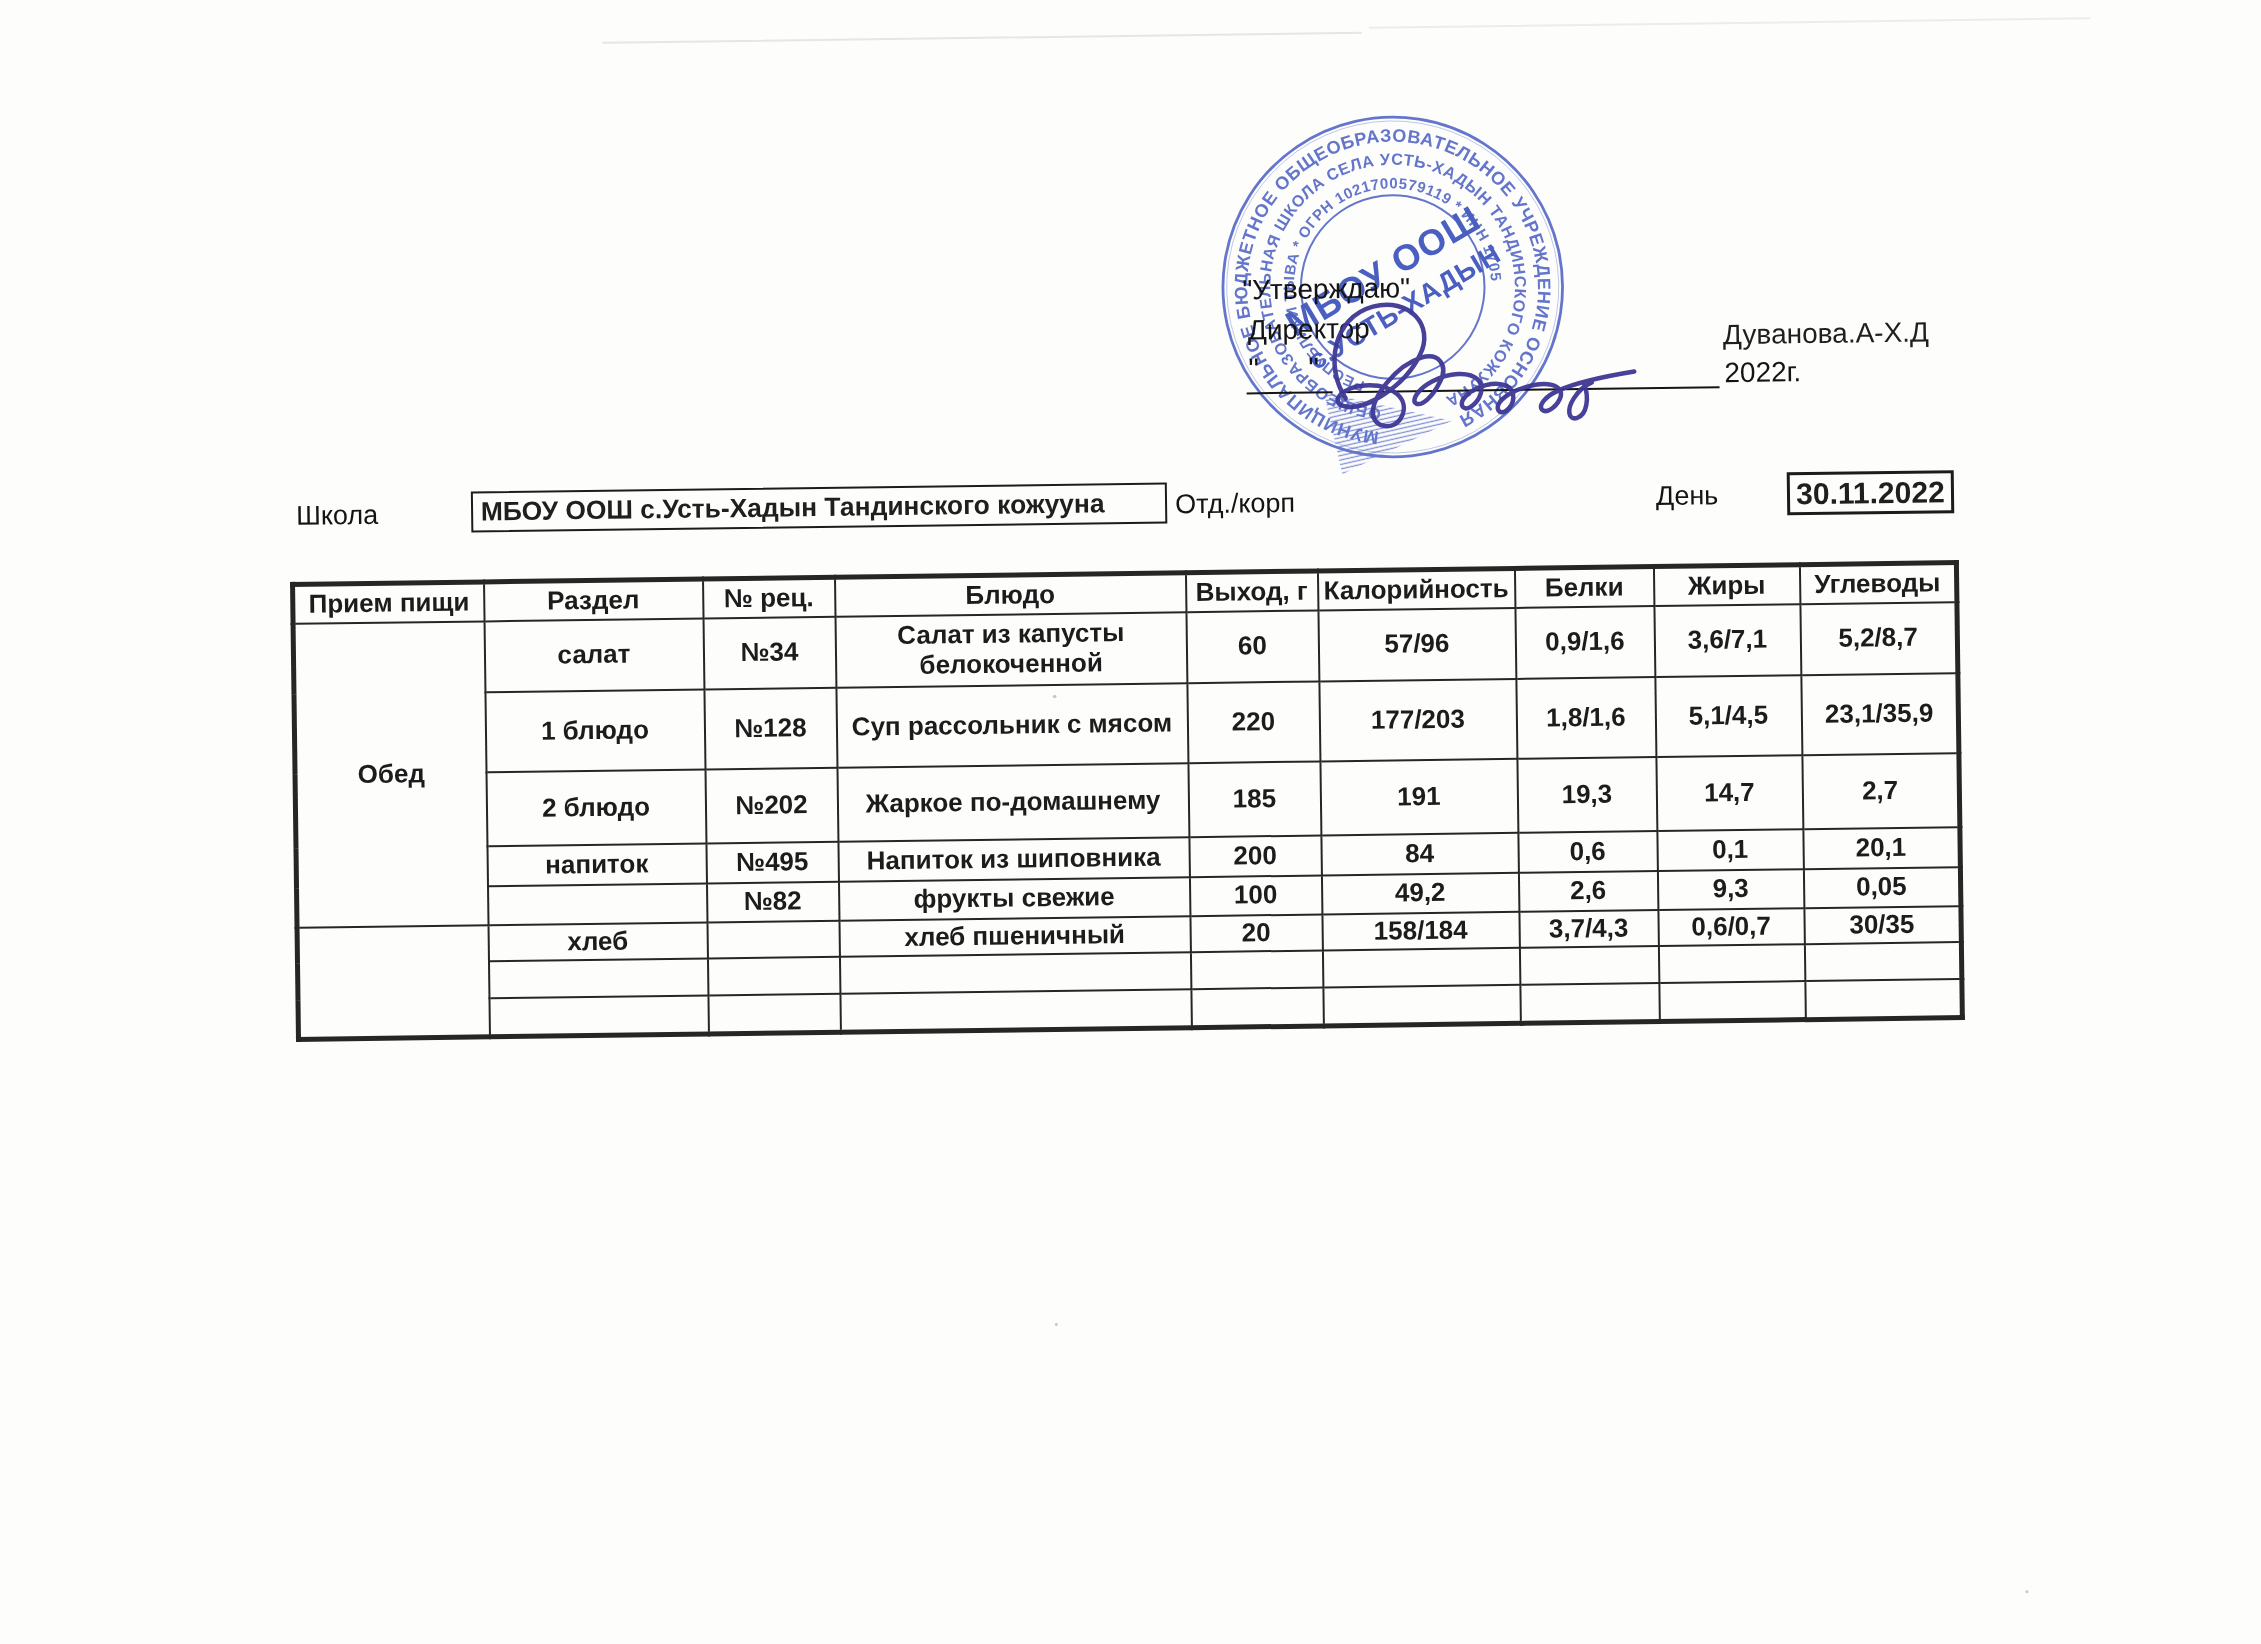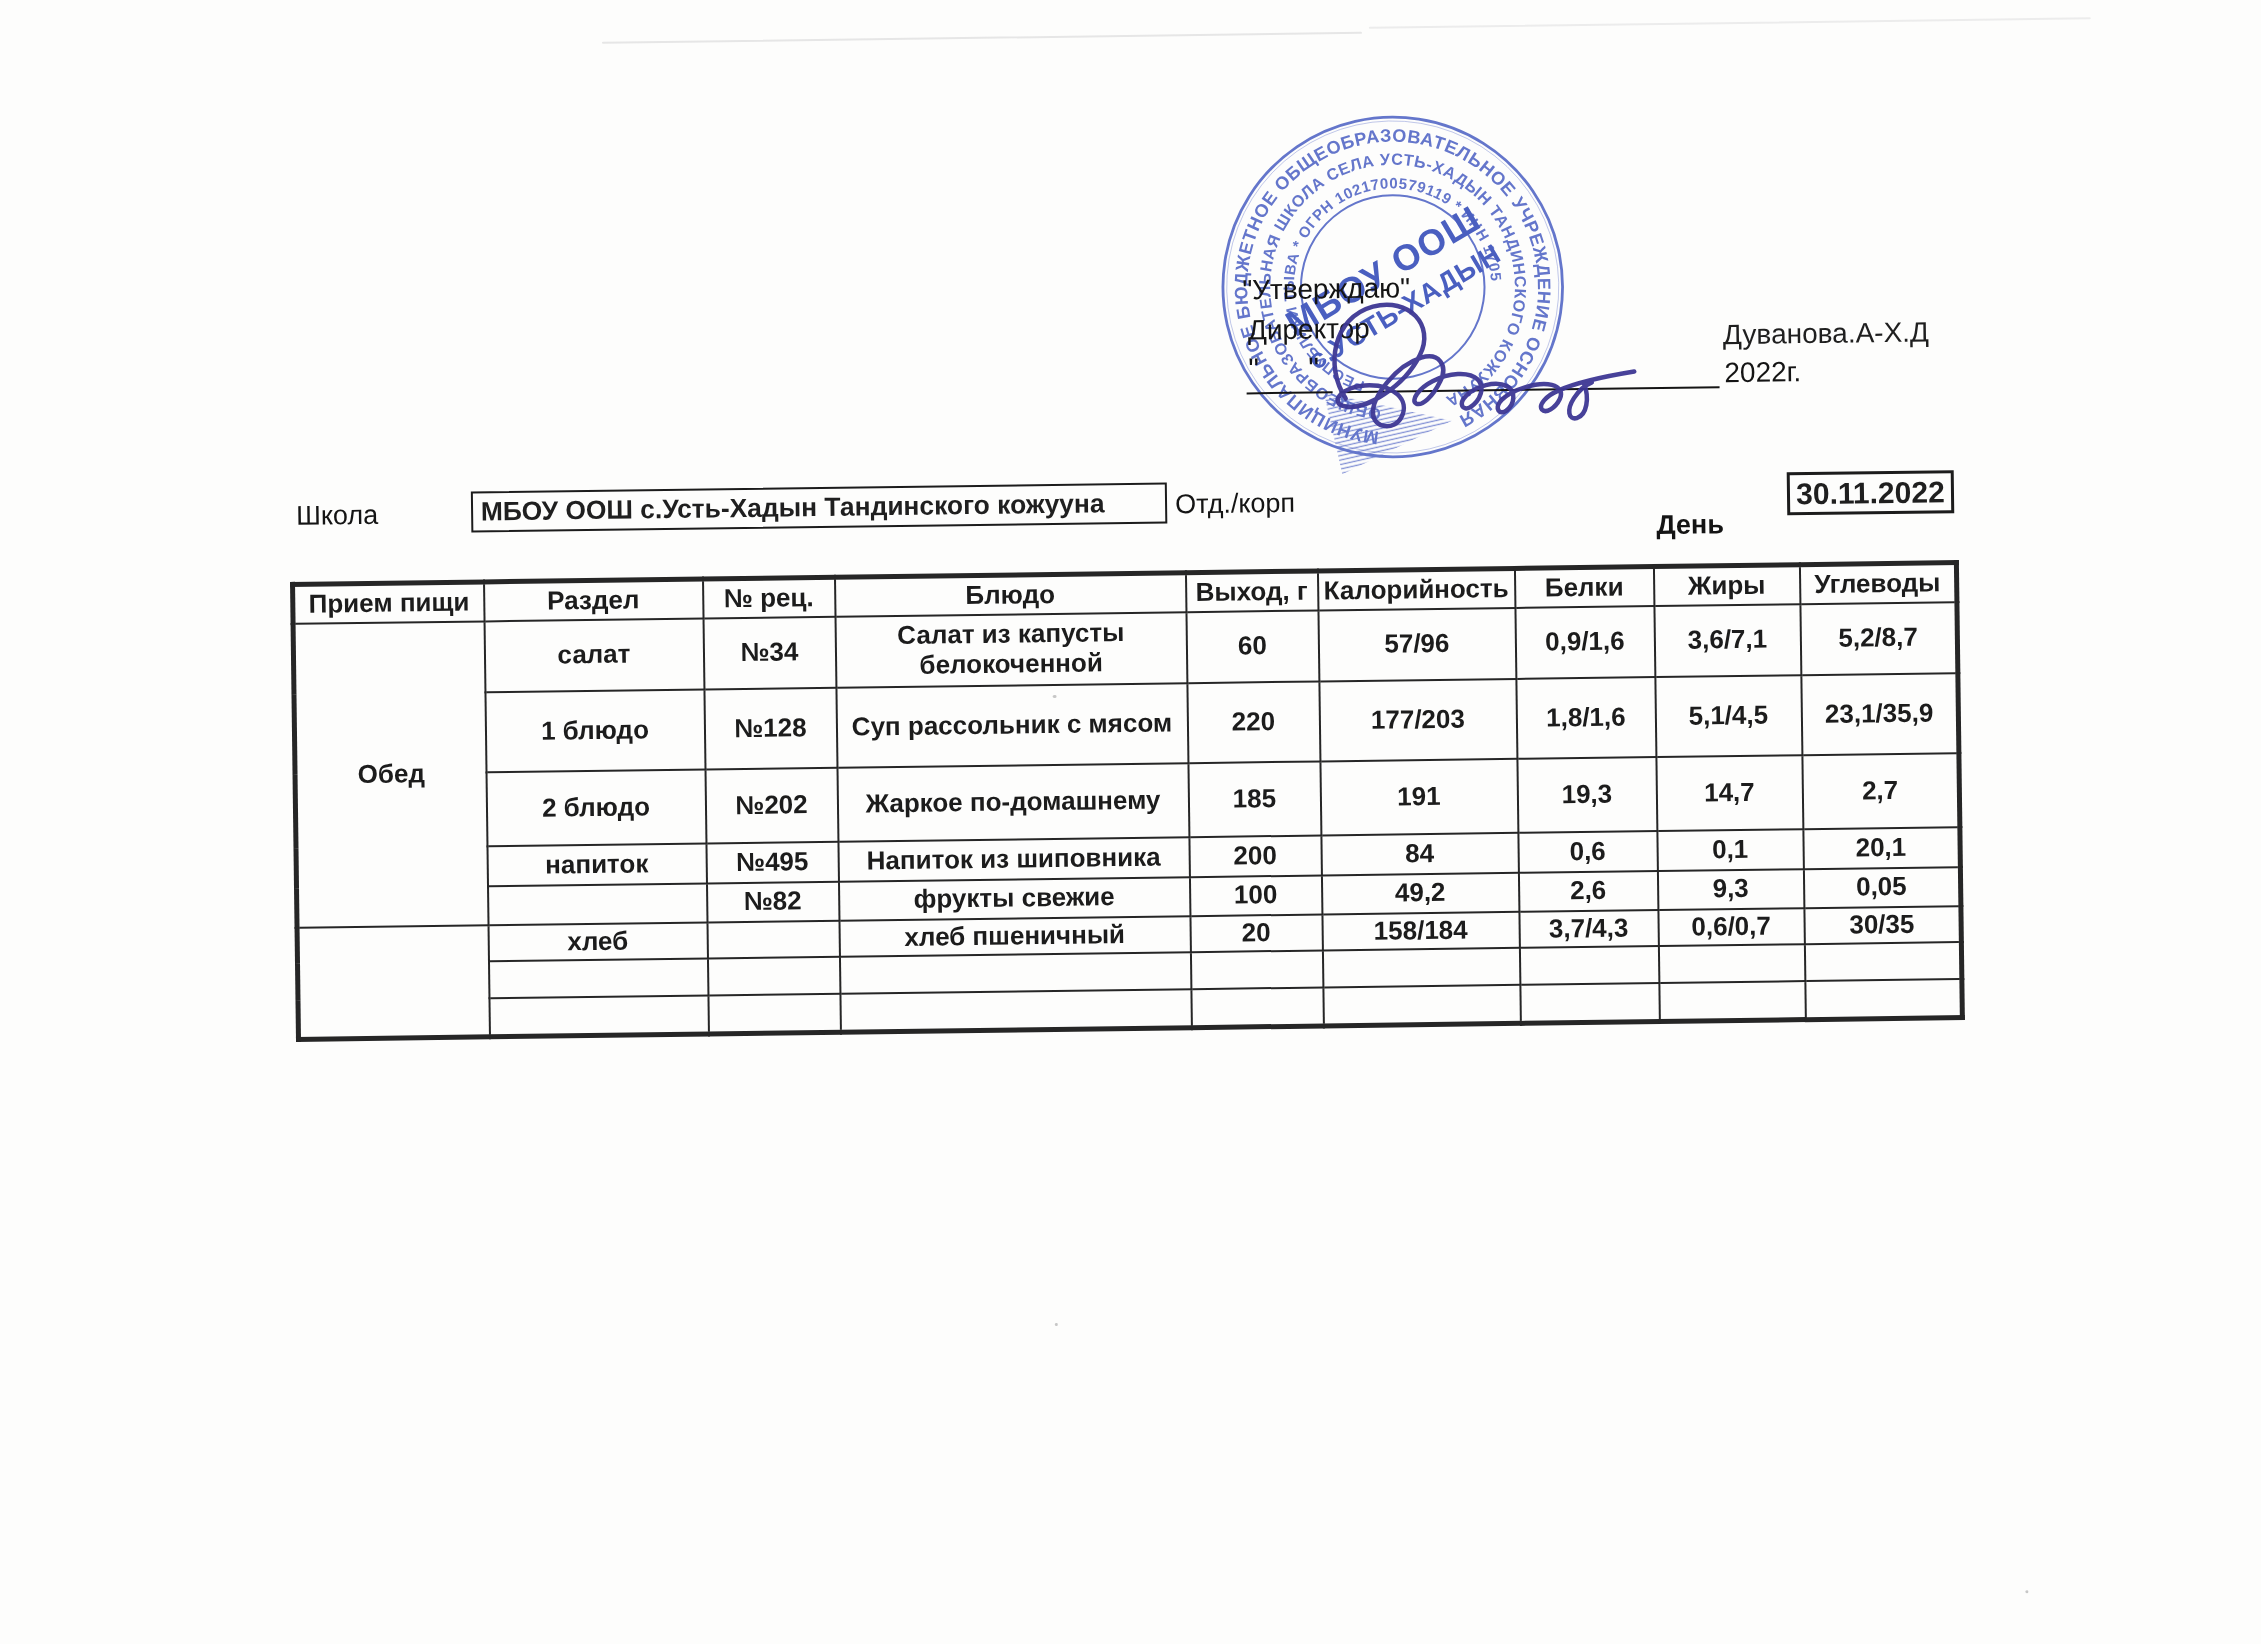--- a/index.html
+++ b/index.html
@@ -106,21 +106,21 @@
       <path d="M303,174 C322,156 360,146 382,151 C394,154 399,163 394,173 C387,187 372,196 366,189 C361,182 372,168 392,160 C424,146 470,138 510,132"></path>
       <path d="M432,150 C440,172 436,198 420,203 C407,206 404,190 416,172 C424,160 434,152 444,148"></path>
     </g>
   </svg>
 
   <div class="abs info-label" style="left:300px;top:490px;">Школа</div>
   <div class="abs school-box" style="left:475px;top:483px;">
     <span>МБОУ ООШ с.Усть-Хадын Тандинского кожууна</span>
   </div>
   <div class="abs info-label" style="left:1179px;top:490px;">Отд./корп</div>
-  <div class="abs info-label" style="left:1660px;top:517px;font-weight:bold;">День</div>
+  <div class="abs info-label" style="left:1660px;top:488px;">День</div>
   <div class="abs date-box" style="left:1791px;top:481px;">
     <span>30.11.2022</span>
   </div>
 
   <table id="menu">
     <colgroup>
       <col style="width:191px">
         <col style="width:219px">
         <col style="width:132px">
       <col style="width:351px">

